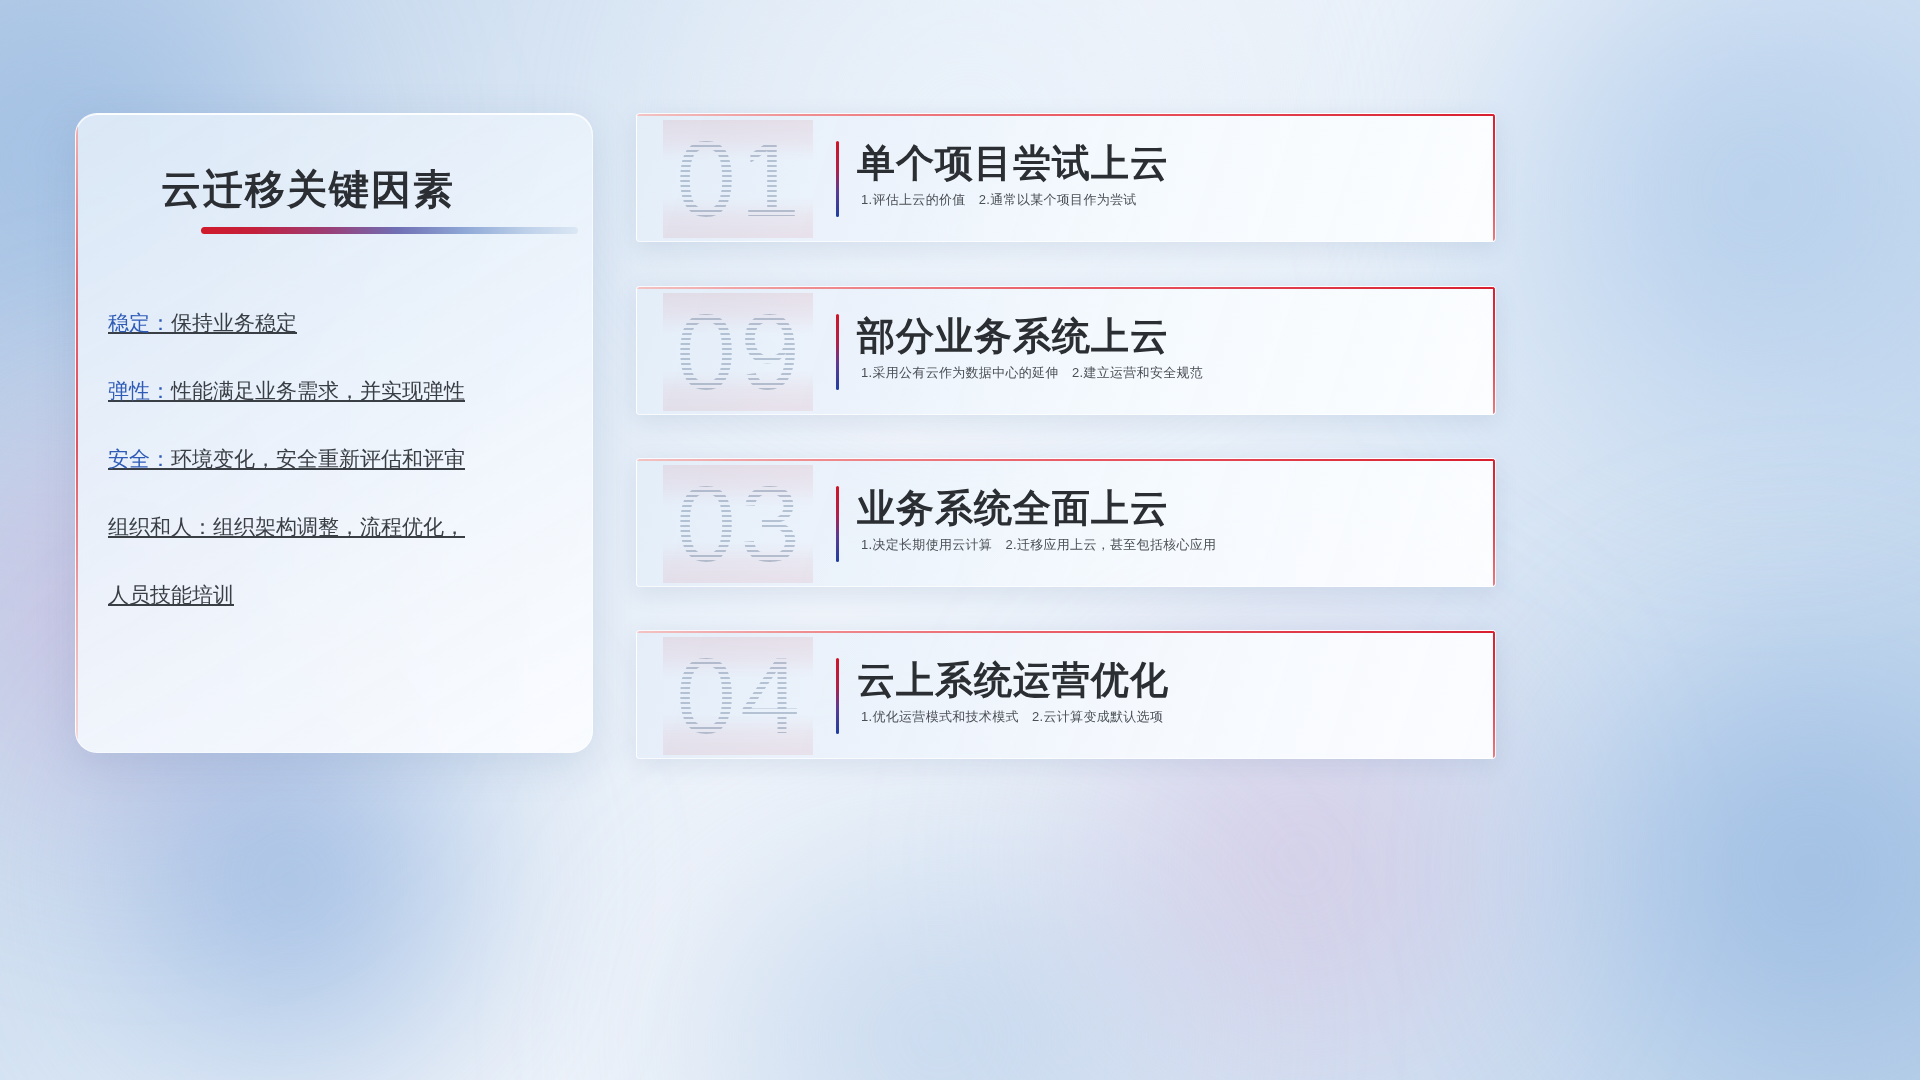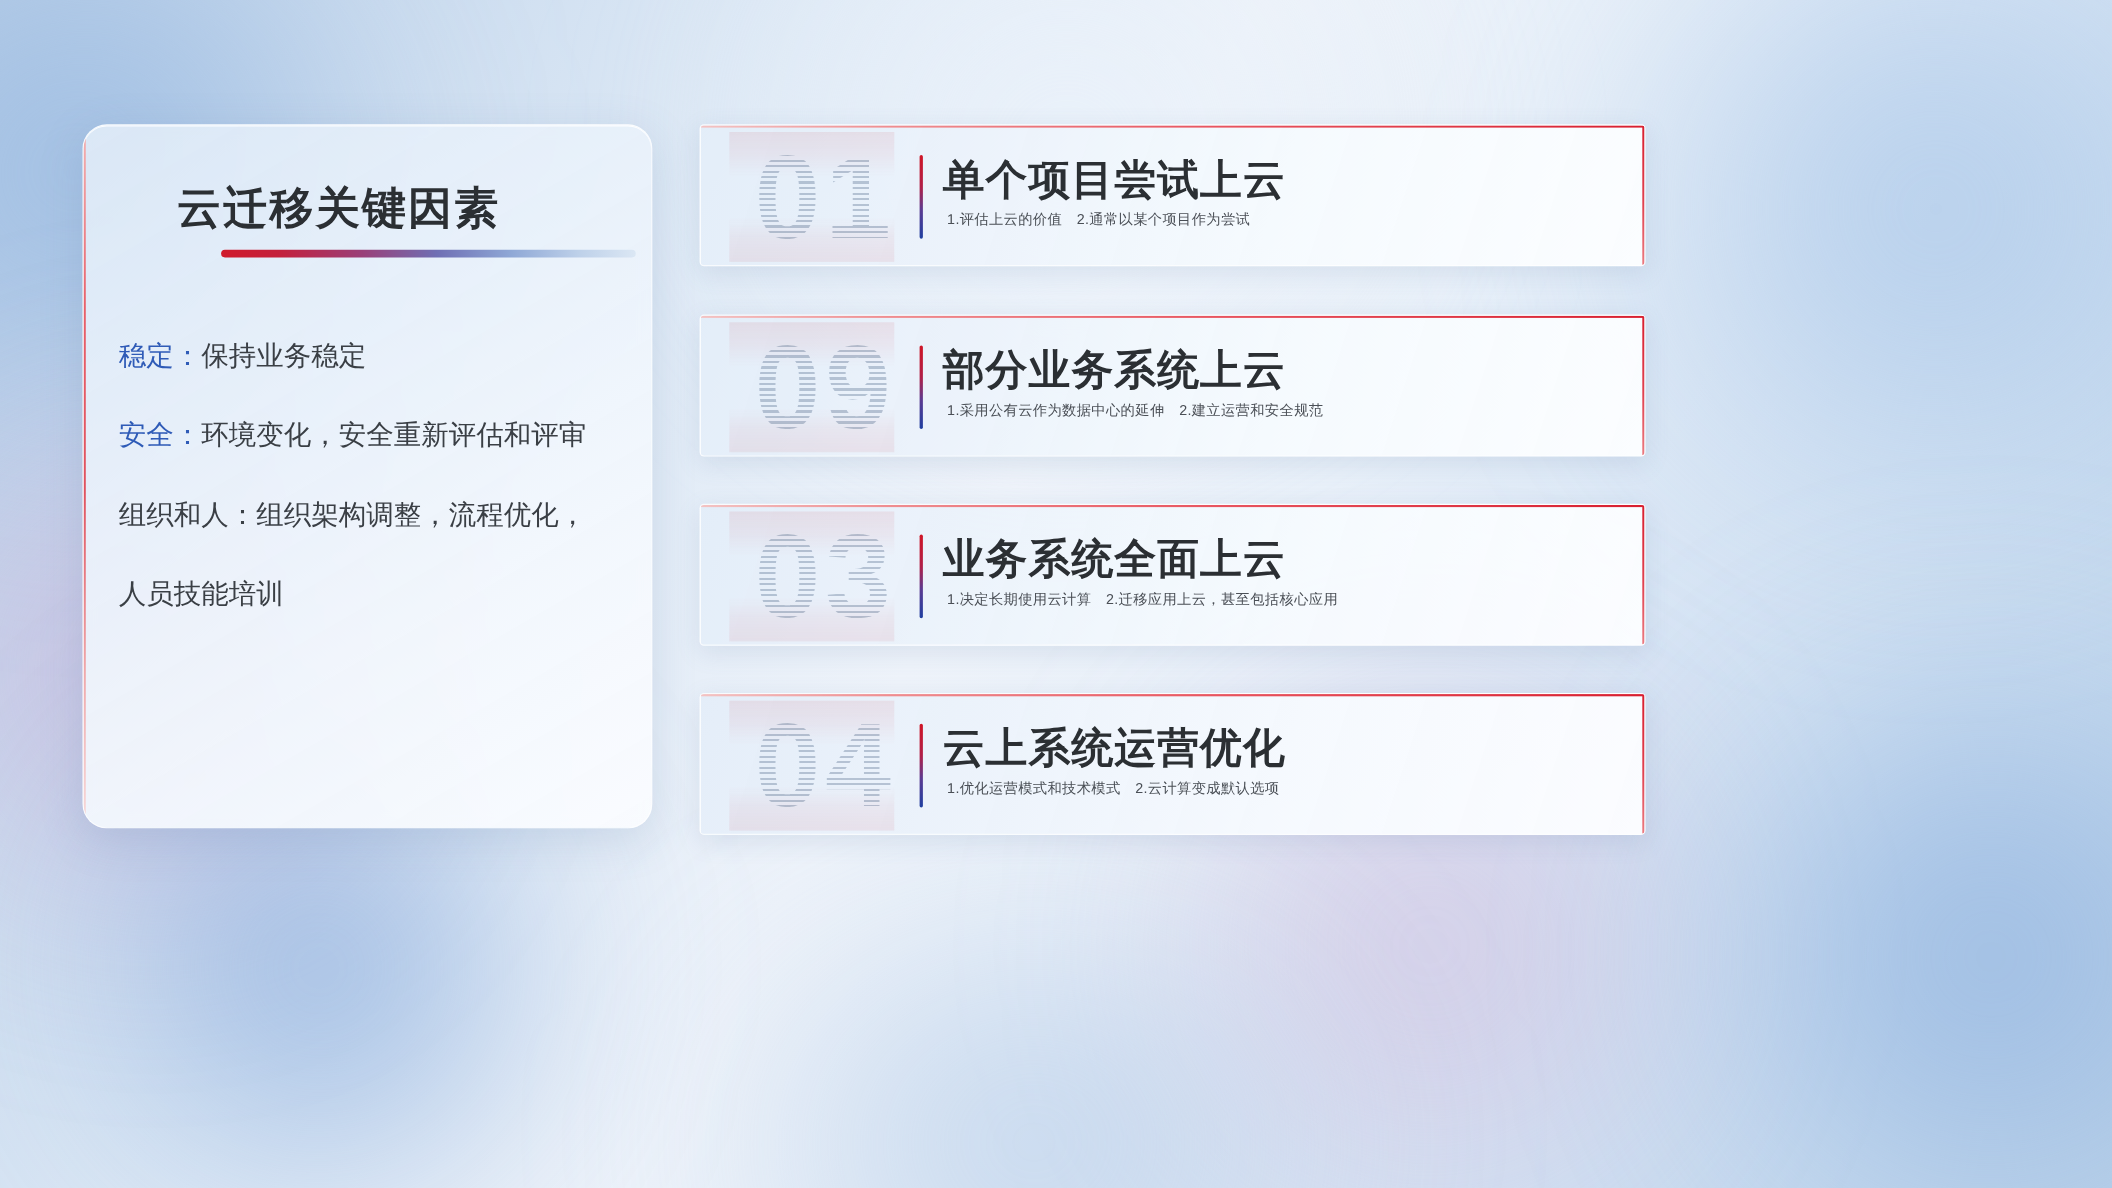--- a/index.html
+++ b/index.html
@@ -75,22 +75,22 @@
     position:absolute; left:125px; top:113px;
     width:377px; height:7px; border-radius:4px;
     background:linear-gradient(90deg,
        #d01a2b 0%, #c4203c 14%, #9a3f78 34%,
        #6f6fb4 52%, #8fa8d6 70%, #bdd0e9 86%, #dbe7f4 100%);
   }
   #factor-list {
     position:absolute; left:32px; top:198px; right:26px;
   }
   .factor-row {
-    font-size:25px; line-height:1; color:#3a3f45;
-    margin-bottom:47px; white-space:nowrap;
+    font-size:21px; line-height:1; color:#3a3f45;
+    margin-bottom:47px; white-space:nowrap;text-decoration:underline;
   }
   .factor-row:last-child { margin-bottom:4px; }
   .factor-key { color:#2f5bb7; }
   .factor-key.plain { color:#3a3f45;margin-top:44px; }
   .factor-val { color:#3a3f45; }
 
   
   .step-card {
     position:absolute; left:636px; width:860px; height:129px;
     border-radius:4px;
@@ -111,23 +111,23 @@
     content:""; position:absolute; top:0; bottom:0; right:0; width:2px;
     background:linear-gradient(180deg,#d81f30 0%, #e0414f 55%, #ea7a80 100%);
   }
   .c1 { top:113px; }
   .c2 { top:286px; }
   .c3 { top:458px; }
   .c4 { top:630px; }
 
   
   .step-number {
-    position:absolute; left:38px; top:6px;
+    position:absolute; left:28px; top:6px;
     width:150px; height:142px;
-    font-size:108px; font-weight:bold;
+    font-size:108px; font-weight:normal;
     letter-spacing:4px;
     line-height:118px;
     color:#9fb0c6;
     opacity:.55;
     -webkit-background-clip:text; background-clip:text;
     background-image:repeating-linear-gradient(
         180deg,
         rgba(120,140,168,.85) 0px,
         rgba(120,140,168,.85) 2px,
         rgba(255,255,255,0) 2px,
@@ -182,20 +182,21 @@
   <div class="blob b8"></div>
 </div>
 
 <div id="stage">
 
   <div id="left-card">
     <div id="left-card-title">云迁移关键因素</div>
     <div id="left-title-rule"></div>
     <div id="factor-list">
         <div class="factor-row"><span class="factor-key">稳定：</span><span class="factor-val">保持业务稳定</span></div>
+        <div class="factor-row"><span class="factor-key">弹性：</span><span class="factor-val">性能满足业务需求，并实现弹性</span></div>
         <div class="factor-row"><span class="factor-key">安全：</span><span class="factor-val">环境变化，安全重新评估和评审</span></div>
         <div class="factor-row"><span class="factor-key plain">组织和人：</span><span class="factor-val">组织架构调整，流程优化，</span></div>
         <div class="factor-row"><span class="factor-val">人员技能培训</span></div>
       </div>
   </div>
 
   <div class="step-card c1">
     <div class="step-number">01</div>
     <div class="num-tint"></div>
     <div class="step-divider"></div>

